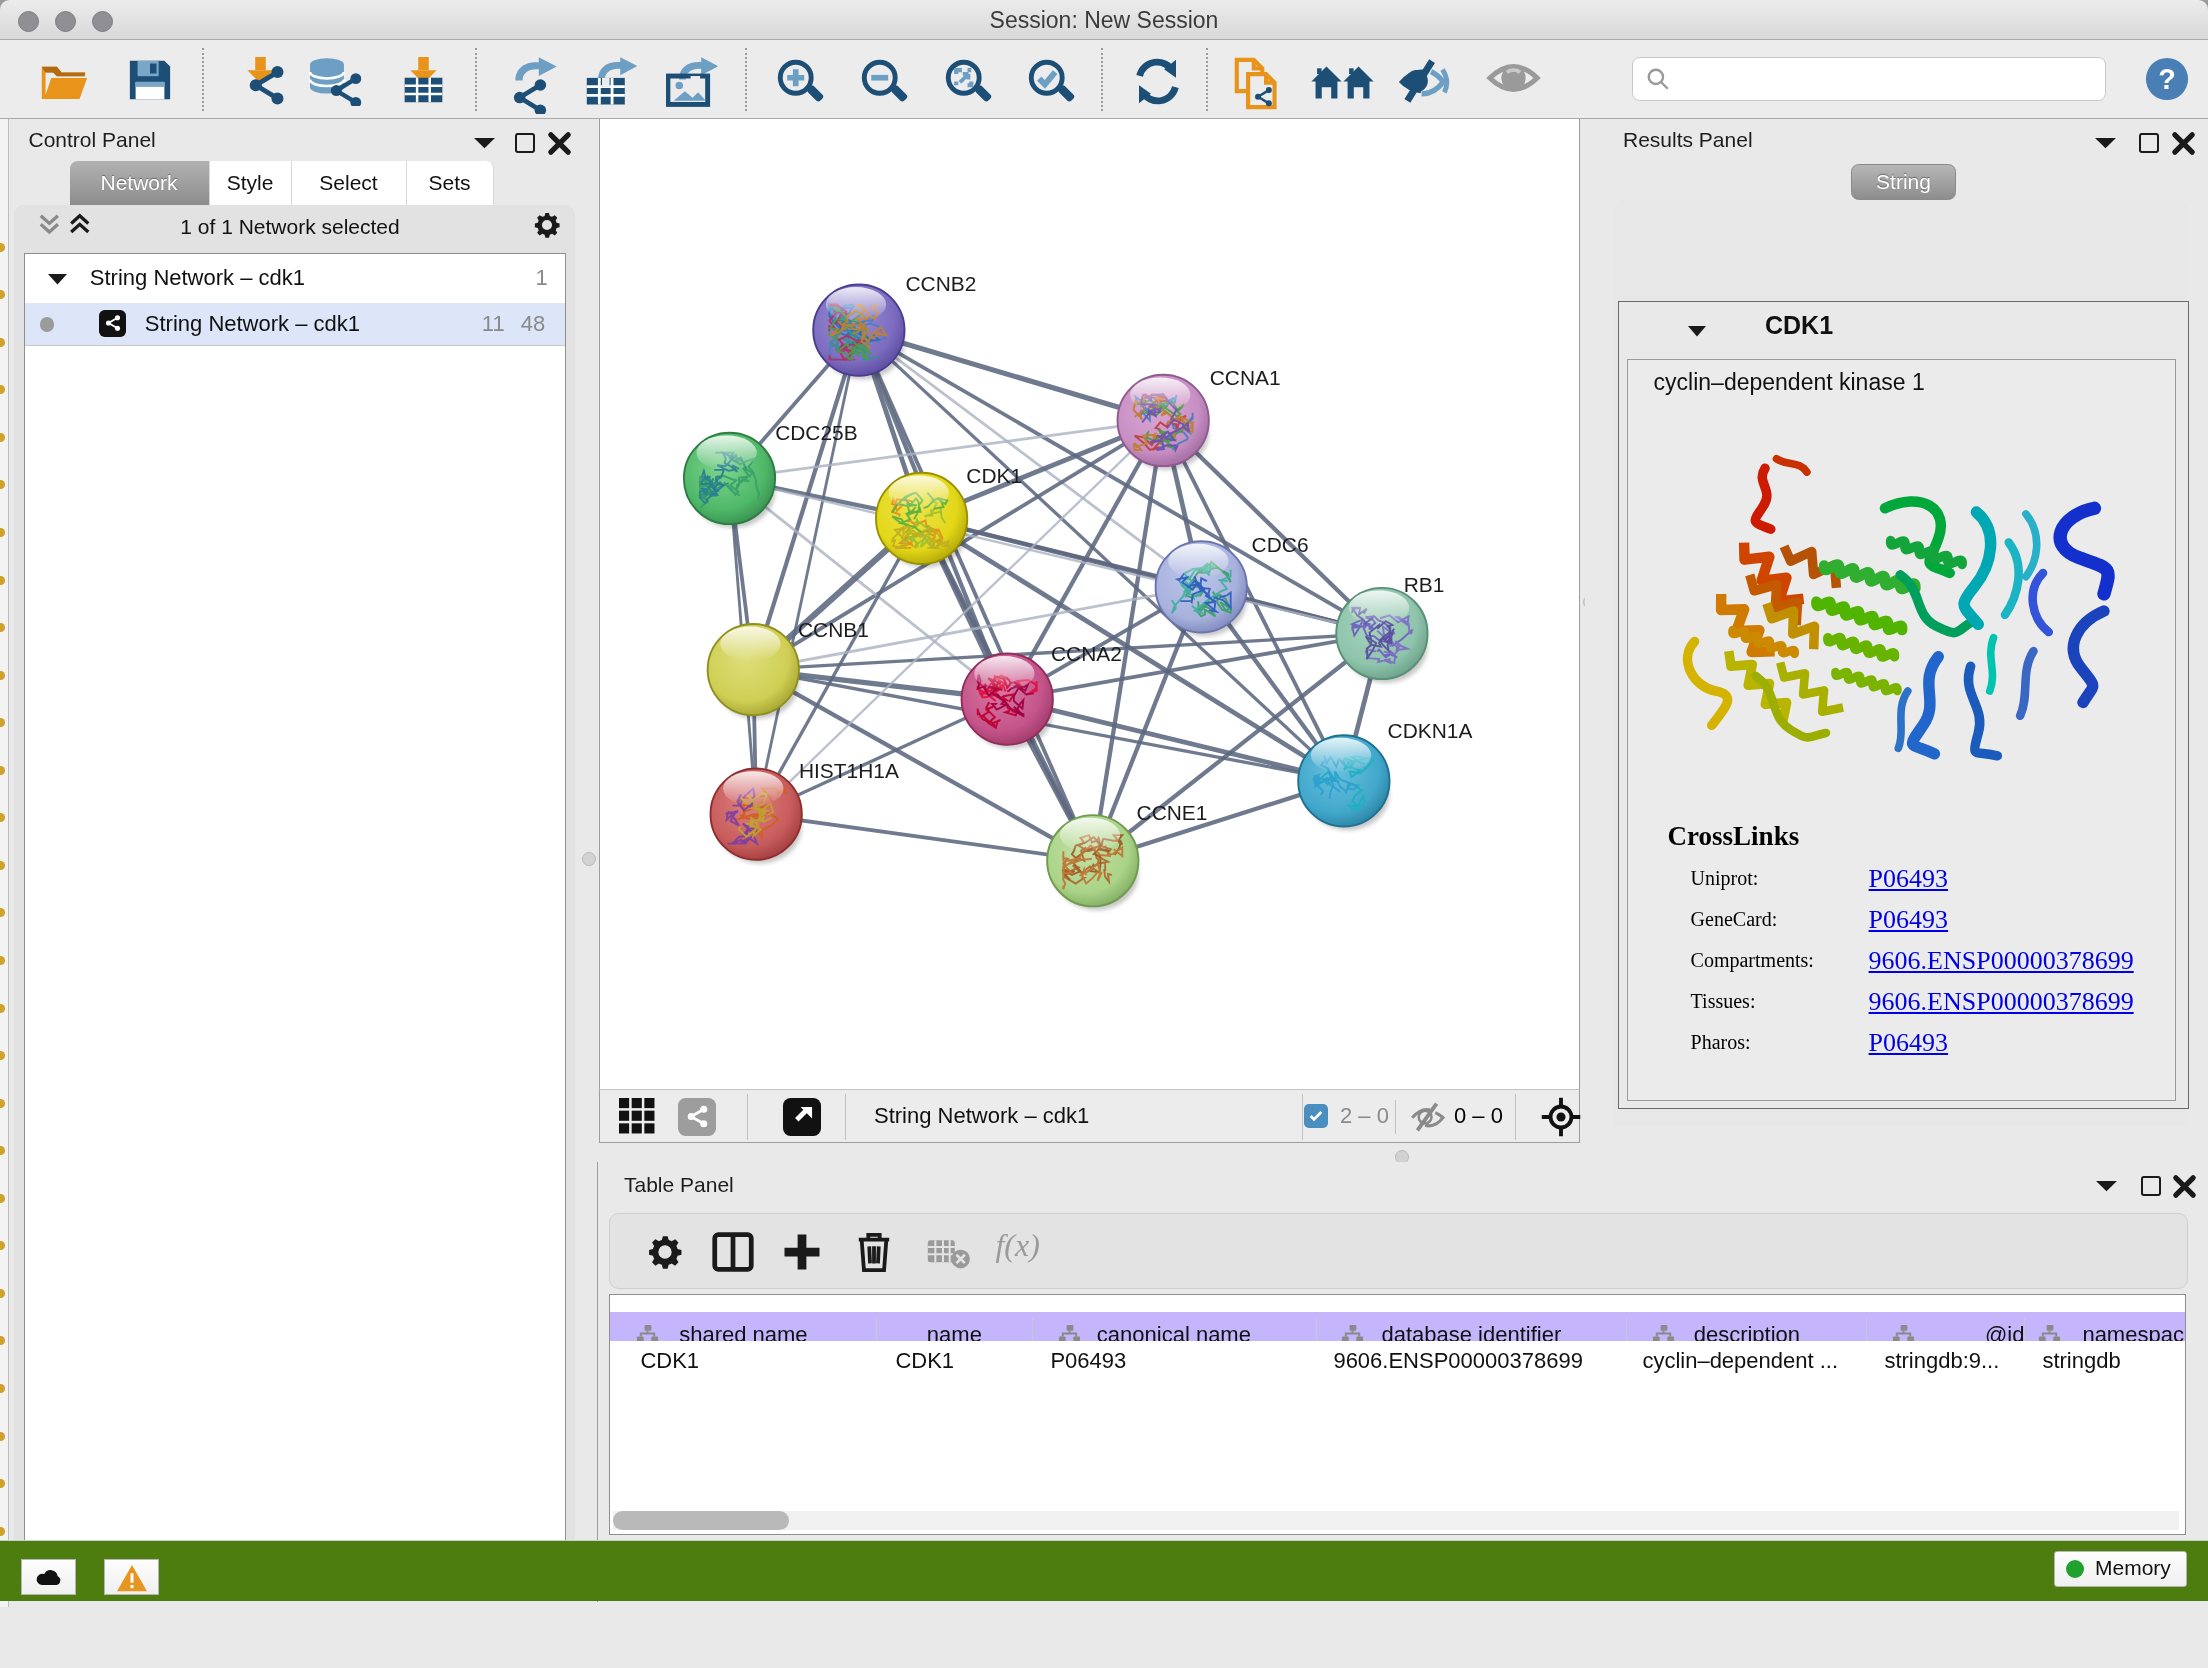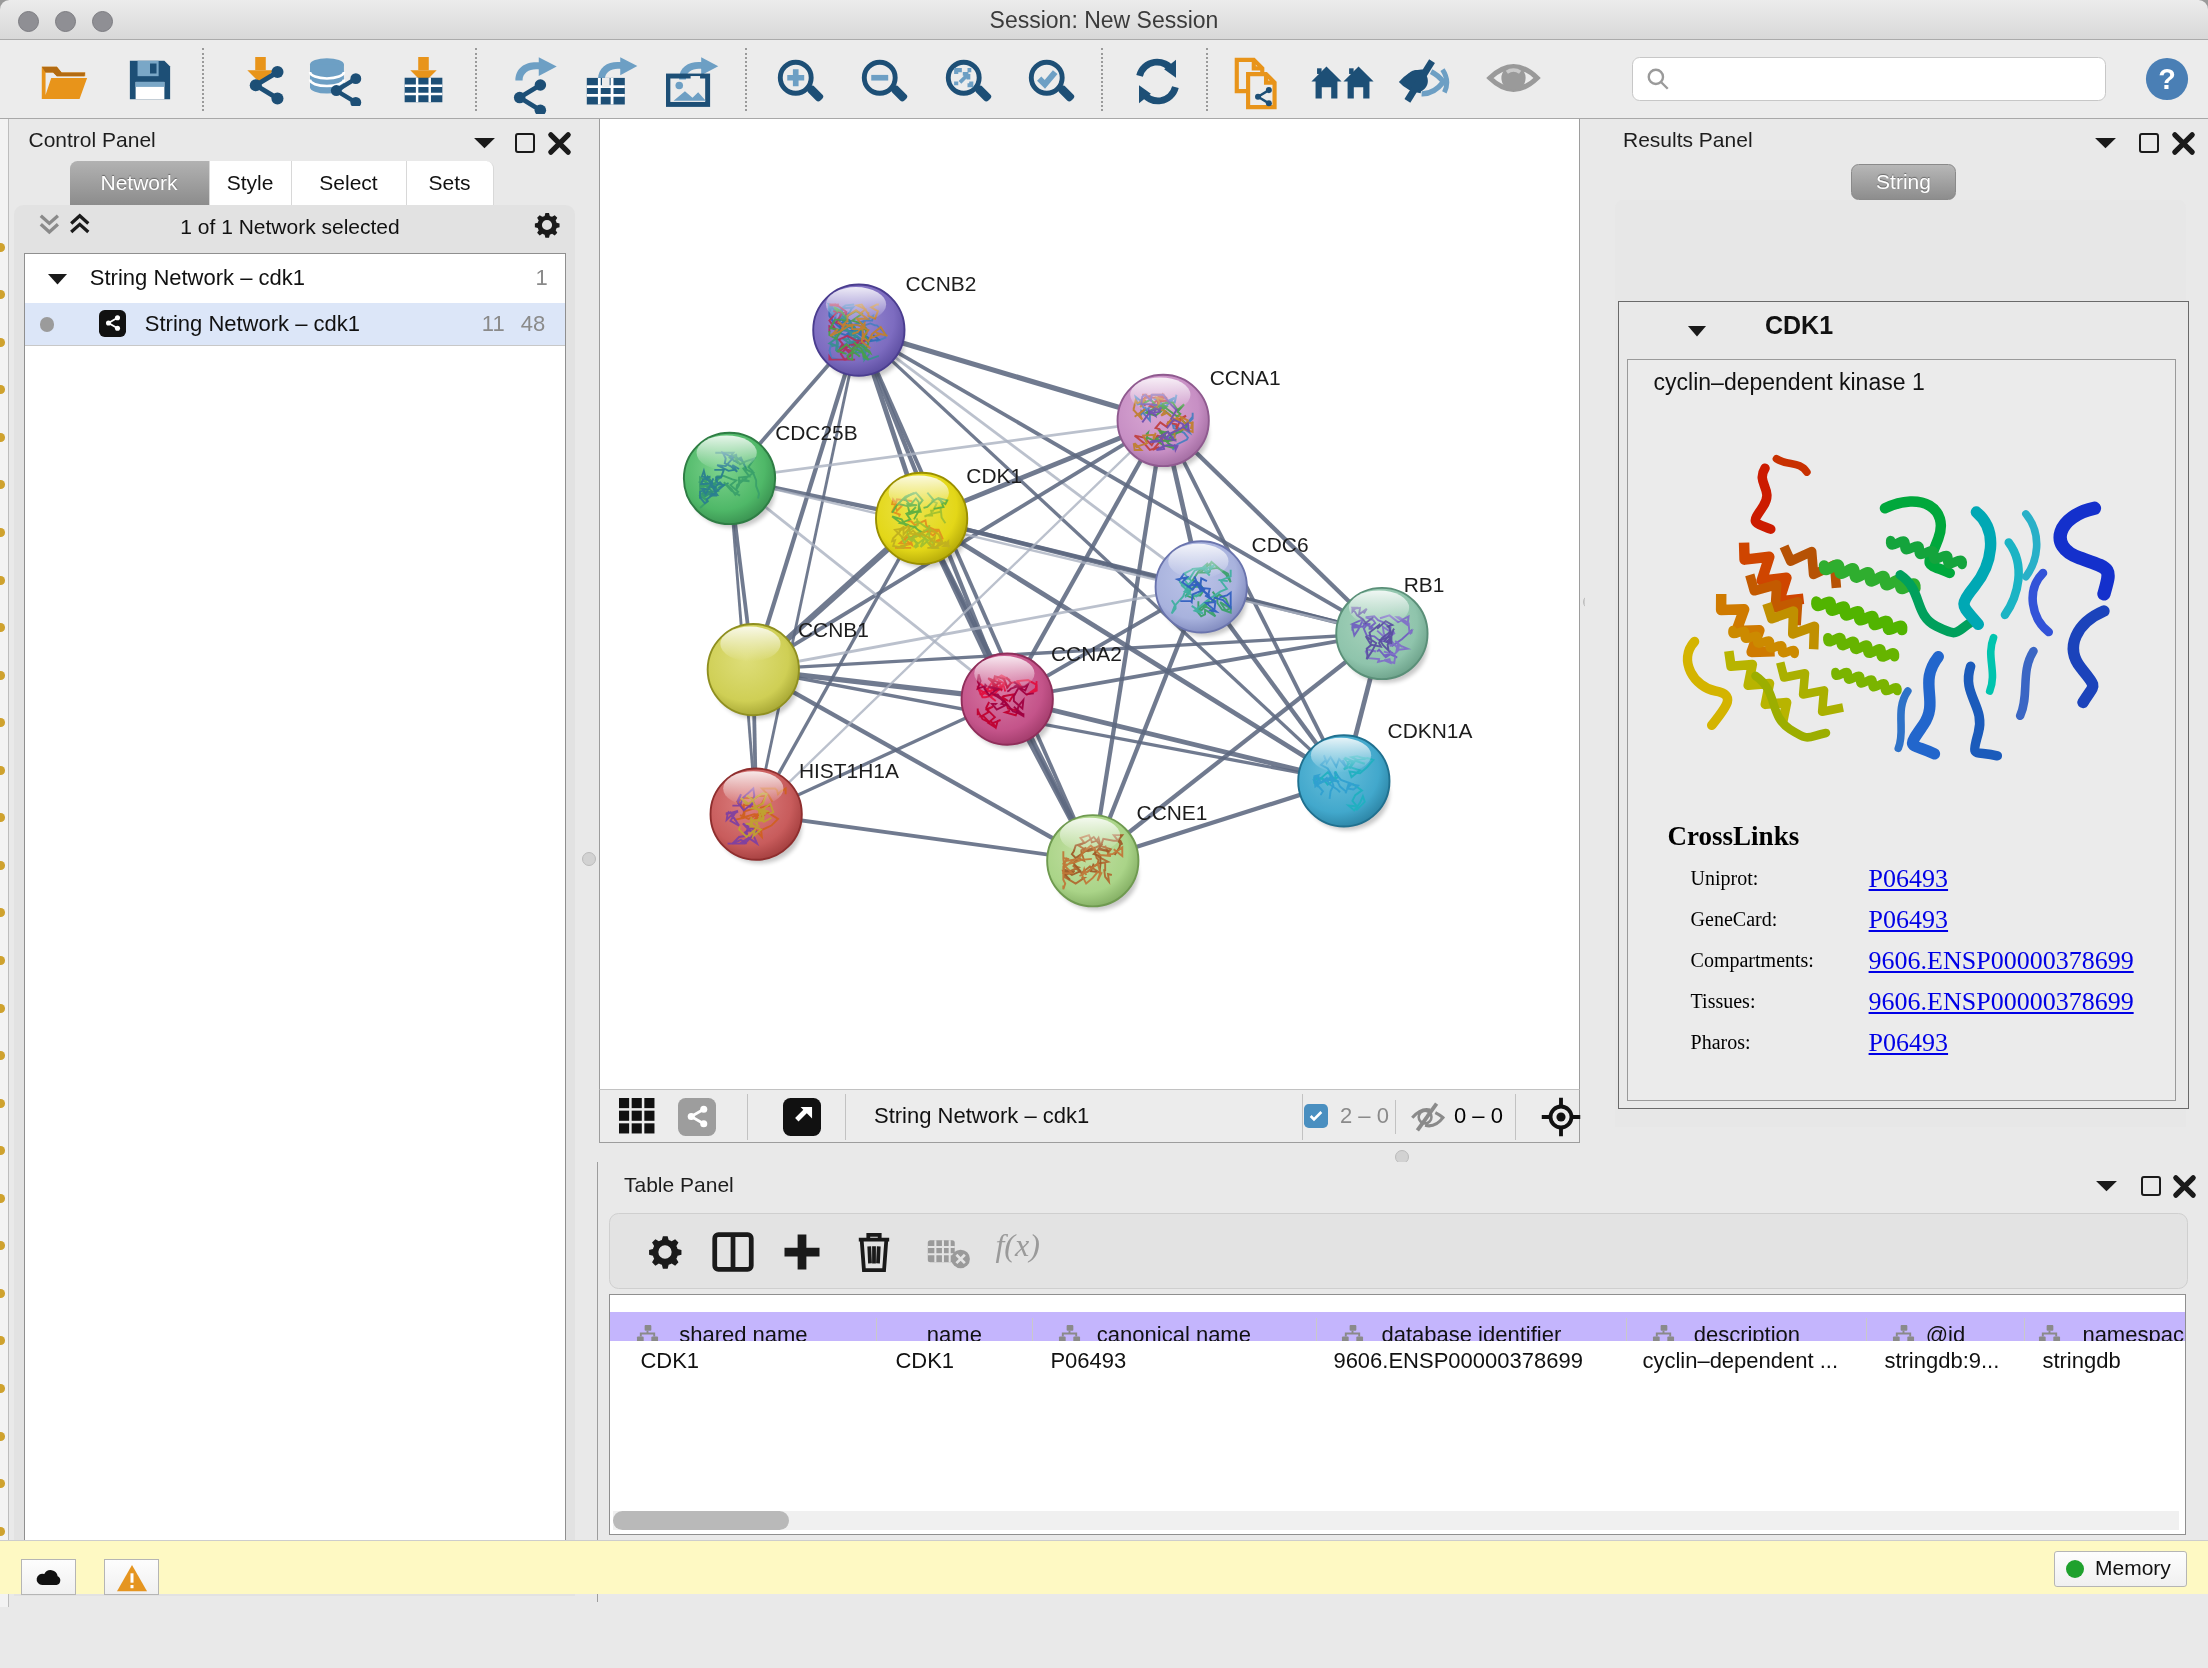--- a/index.html
+++ b/index.html
@@ -806,21 +806,21 @@
         <div style="position:absolute;left:1016px;top:0;width:241px;height:46px;text-align:center;line-height:46px">description</div>
         <div style="position:absolute;left:1041px;top:11.4px"><svg width="25" height="23" viewBox="0 0 26 24">
             <g fill="#8a8a8a">
               <rect x="10" y="2" width="7" height="6" rx="1"></rect>
               <rect x="2" y="14" width="7" height="6" rx="1"></rect>
               <rect x="17" y="14" width="7" height="6" rx="1"></rect>
               <path d="M13 8 v3 M6 14 v-3 h14 v3" stroke="#8a8a8a" stroke-width="2" fill="none"></path>
             </g>
           </svg></div>
         <div style="position:absolute;left:1256px;top:5.7px;height:34px;border-left:1.4px solid #c9c9c9"></div>
-        <div style="position:absolute;left:1256px;top:0;width:158px;height:46px;text-align:center;line-height:46px">@id</div>
+        <div style="position:absolute;left:1256px;top:0;width:158px;height:46px;text-align:right;line-height:46px">@id</div>
         <div style="position:absolute;left:1281px;top:11.4px"><svg width="25" height="23" viewBox="0 0 26 24">
             <g fill="#8a8a8a">
               <rect x="10" y="2" width="7" height="6" rx="1"></rect>
               <rect x="2" y="14" width="7" height="6" rx="1"></rect>
               <rect x="17" y="14" width="7" height="6" rx="1"></rect>
               <path d="M13 8 v3 M6 14 v-3 h14 v3" stroke="#8a8a8a" stroke-width="2" fill="none"></path>
             </g>
           </svg></div>
         <div style="position:absolute;left:1414px;top:5.7px;height:34px;border-left:1.4px solid #c9c9c9"></div>
         <div style="position:absolute;left:1472px;top:0;height:46px;line-height:46px">namespace</div>
@@ -842,21 +842,21 @@
       <span style="position:absolute;left:1274px;top:6.7px">stringdb:9...</span>
       <span style="position:absolute;left:1432px;top:6.7px">stringdb</span>
     </div>
     <div style="position:absolute;left:2.9px;bottom:3.8px;width:1566px;height:19px;background:#f0f0f0">
       <div style="position:absolute;left:0;top:0;width:176px;height:19px;background:#b9b9b9;border-radius:9.5px"></div>
     </div>
   </div>
 
 </div>
 
-<div style="position:absolute;left:0;top:1540px;width:2208px;height:54px;background:#fef9c3;border-top:1.9px solid #cdcdcd">
+<div style="position:absolute;left:0;top:1540px;width:2208px;height:61px;background:#4d7c0f;border-top:1.9px solid #cdcdcd">
   <div style="position:absolute;left:21px;top:18px;width:55px;height:36px;background:linear-gradient(#fdfdfd,#f0f0f0);border:1.4px solid #b5b5b5">
     <svg width="32" height="23" viewBox="0 0 34 24" style="position:absolute;left:10.5px;top:5.7px">
         <path fill="#111" d="M10 20 a6 6 0 1 1 2-11.6 a7.5 7.5 0 0 1 14.2 2.2 a5 5 0 0 1-1.2 9.4z"></path>
       </svg>
   </div>
   <div style="position:absolute;left:104px;top:18px;width:55px;height:36px;background:linear-gradient(#fdfdfd,#f0f0f0);border:1.4px solid #b5b5b5">
     <svg width="34" height="30" viewBox="0 0 36 32" style="position:absolute;left:9.5px;top:2.9px">
         <path d="M18 2 L34 30 L2 30 Z" fill="#e59520"></path>
         <rect x="16.4" y="11" width="3.2" height="10" fill="#fff"></rect>
         <rect x="16.4" y="23.5" width="3.2" height="3.4" fill="#fff"></rect>

